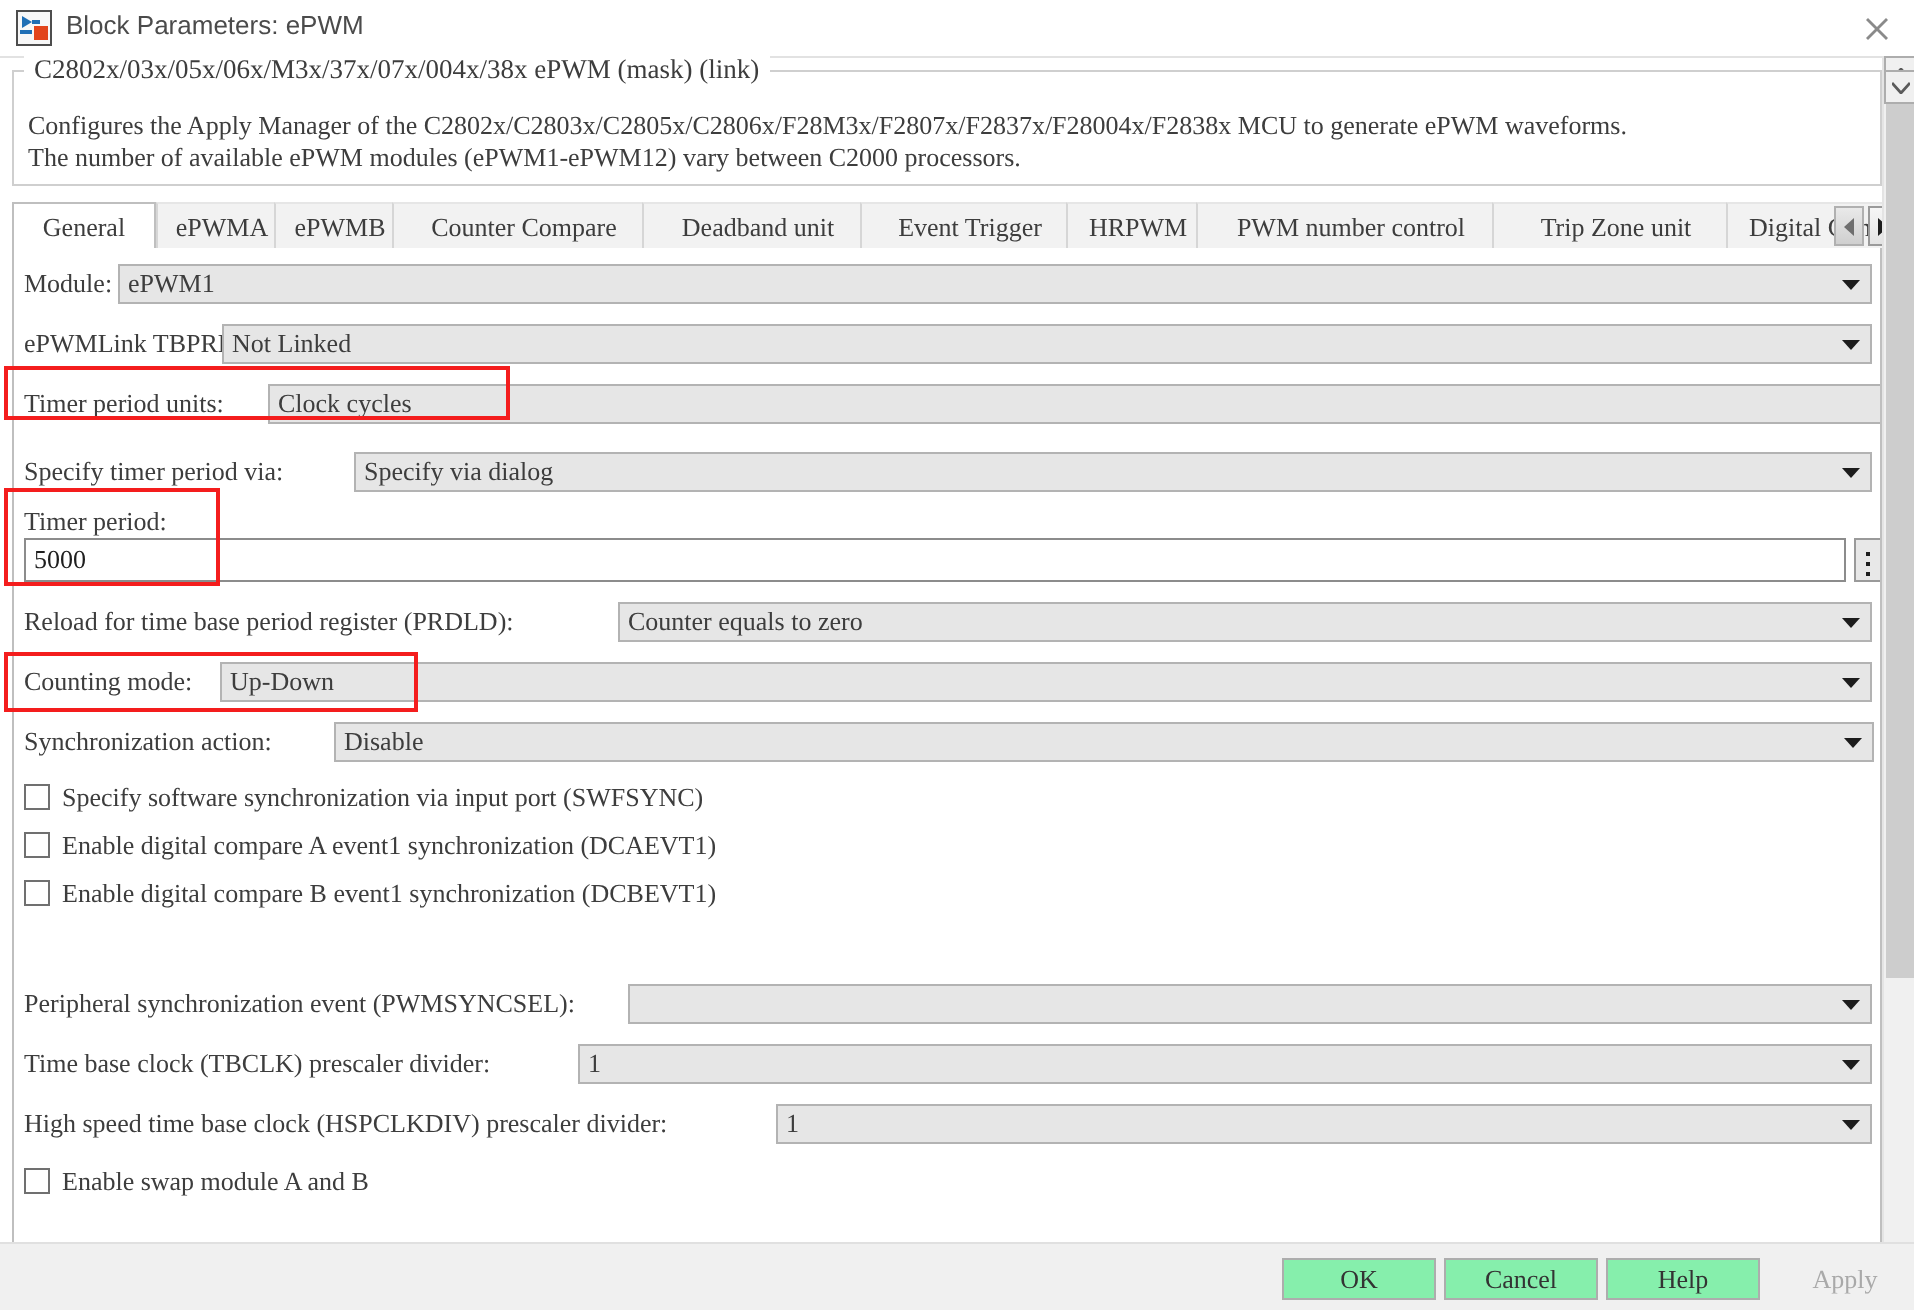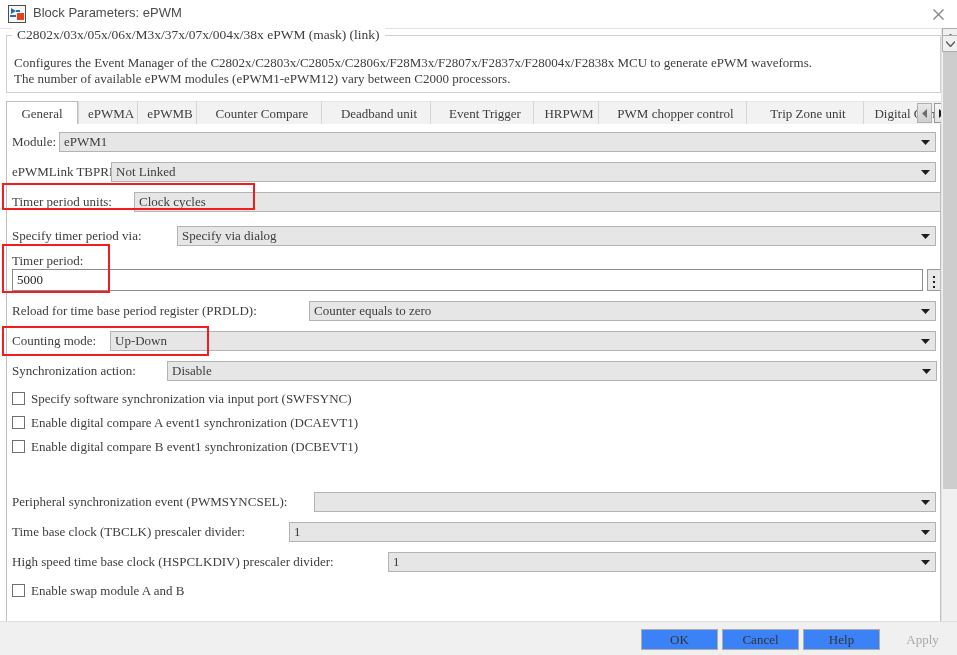--- a/index.html
+++ b/index.html
@@ -282,21 +282,21 @@
     position: absolute;
     left: 0; bottom: 0;
     width: 957px; height: 33px;
     background: #f0f0f0;
     border-top: 1px solid #e0e0e0;
   }
   .btn {
     position: absolute;
     top: 7px;
     width: 77px; height: 21px;
-    background: #3b82f6;
+    background: #86efac;
     border: 1px solid #adadad;
     box-sizing: border-box;
     text-align: center;
     line-height: 19px;
     font-size: 13px;
     color: #333333;
     cursor: default;
   }
   .btn.disabled {
     color: #a9a9a9;
@@ -323,32 +323,32 @@
     <div class="title-close">
       <svg width="13" height="13" viewBox="0 0 13 13">
         <line x1="1.5" y1="1.5" x2="11.5" y2="11.5" stroke="#8a8a8a" stroke-width="1.4"></line>
         <line x1="11.5" y1="1.5" x2="1.5" y2="11.5" stroke="#8a8a8a" stroke-width="1.4"></line>
       </svg>
     </div>
   </div>
 
   <div class="groupbox"></div>
   <div class="group-legend">C2802x/03x/05x/06x/M3x/37x/07x/004x/38x ePWM (mask) (link)</div>
-  <div class="group-desc">Configures the Event Manager of the C2802x/C2803x/C2805x/C2806x/F28M3x/F2807x/F2837x/F28004x/F2838x MCU to generate ePWM waveforms.</div>
+  <div class="group-desc">Configures the Apply Manager of the C2802x/C2803x/C2805x/C2806x/F28M3x/F2807x/F2837x/F28004x/F2838x MCU to generate ePWM waveforms.</div>
   <div class="group-desc" style="top:71px;">The number of available ePWM modules (ePWM1-ePWM12) vary between C2000 processors.</div>
 
   <div class="tabstrip">
     <div class="tab active" style="left:0px;width:72px;">General</div>
     <div class="tab" style="left:72px;width:66px;">ePWMA</div>
     <div class="tab" style="left:131px;width:66px;">ePWMB</div>
     <div class="tab" style="left:190px;width:132px;">Counter Compare</div>
     <div class="tab" style="left:315px;width:116px;">Deadband unit</div>
     <div class="tab" style="left:424px;width:110px;">Event Trigger</div>
     <div class="tab" style="left:527px;width:72px;">HRPWM</div>
-    <div class="tab" style="left:592px;width:155px;">PWM chopper control</div>
+    <div class="tab" style="left:592px;width:155px;">PWM number control</div>
     <div class="tab" style="left:740px;width:124px;">Trip Zone unit</div>
     <div class="tab" style="left:857px;width:110px;">Digital Compare</div>
 
     <div class="tabnav left">
       <svg width="6" height="9" viewBox="0 0 6 9">
           <path d="M5 0 L0 4.5 L5 9 Z" fill="#6e6e6e"></path>
         </svg>
     </div>
     <div class="tabnav right">
       <svg width="6" height="9" viewBox="0 0 6 9">

